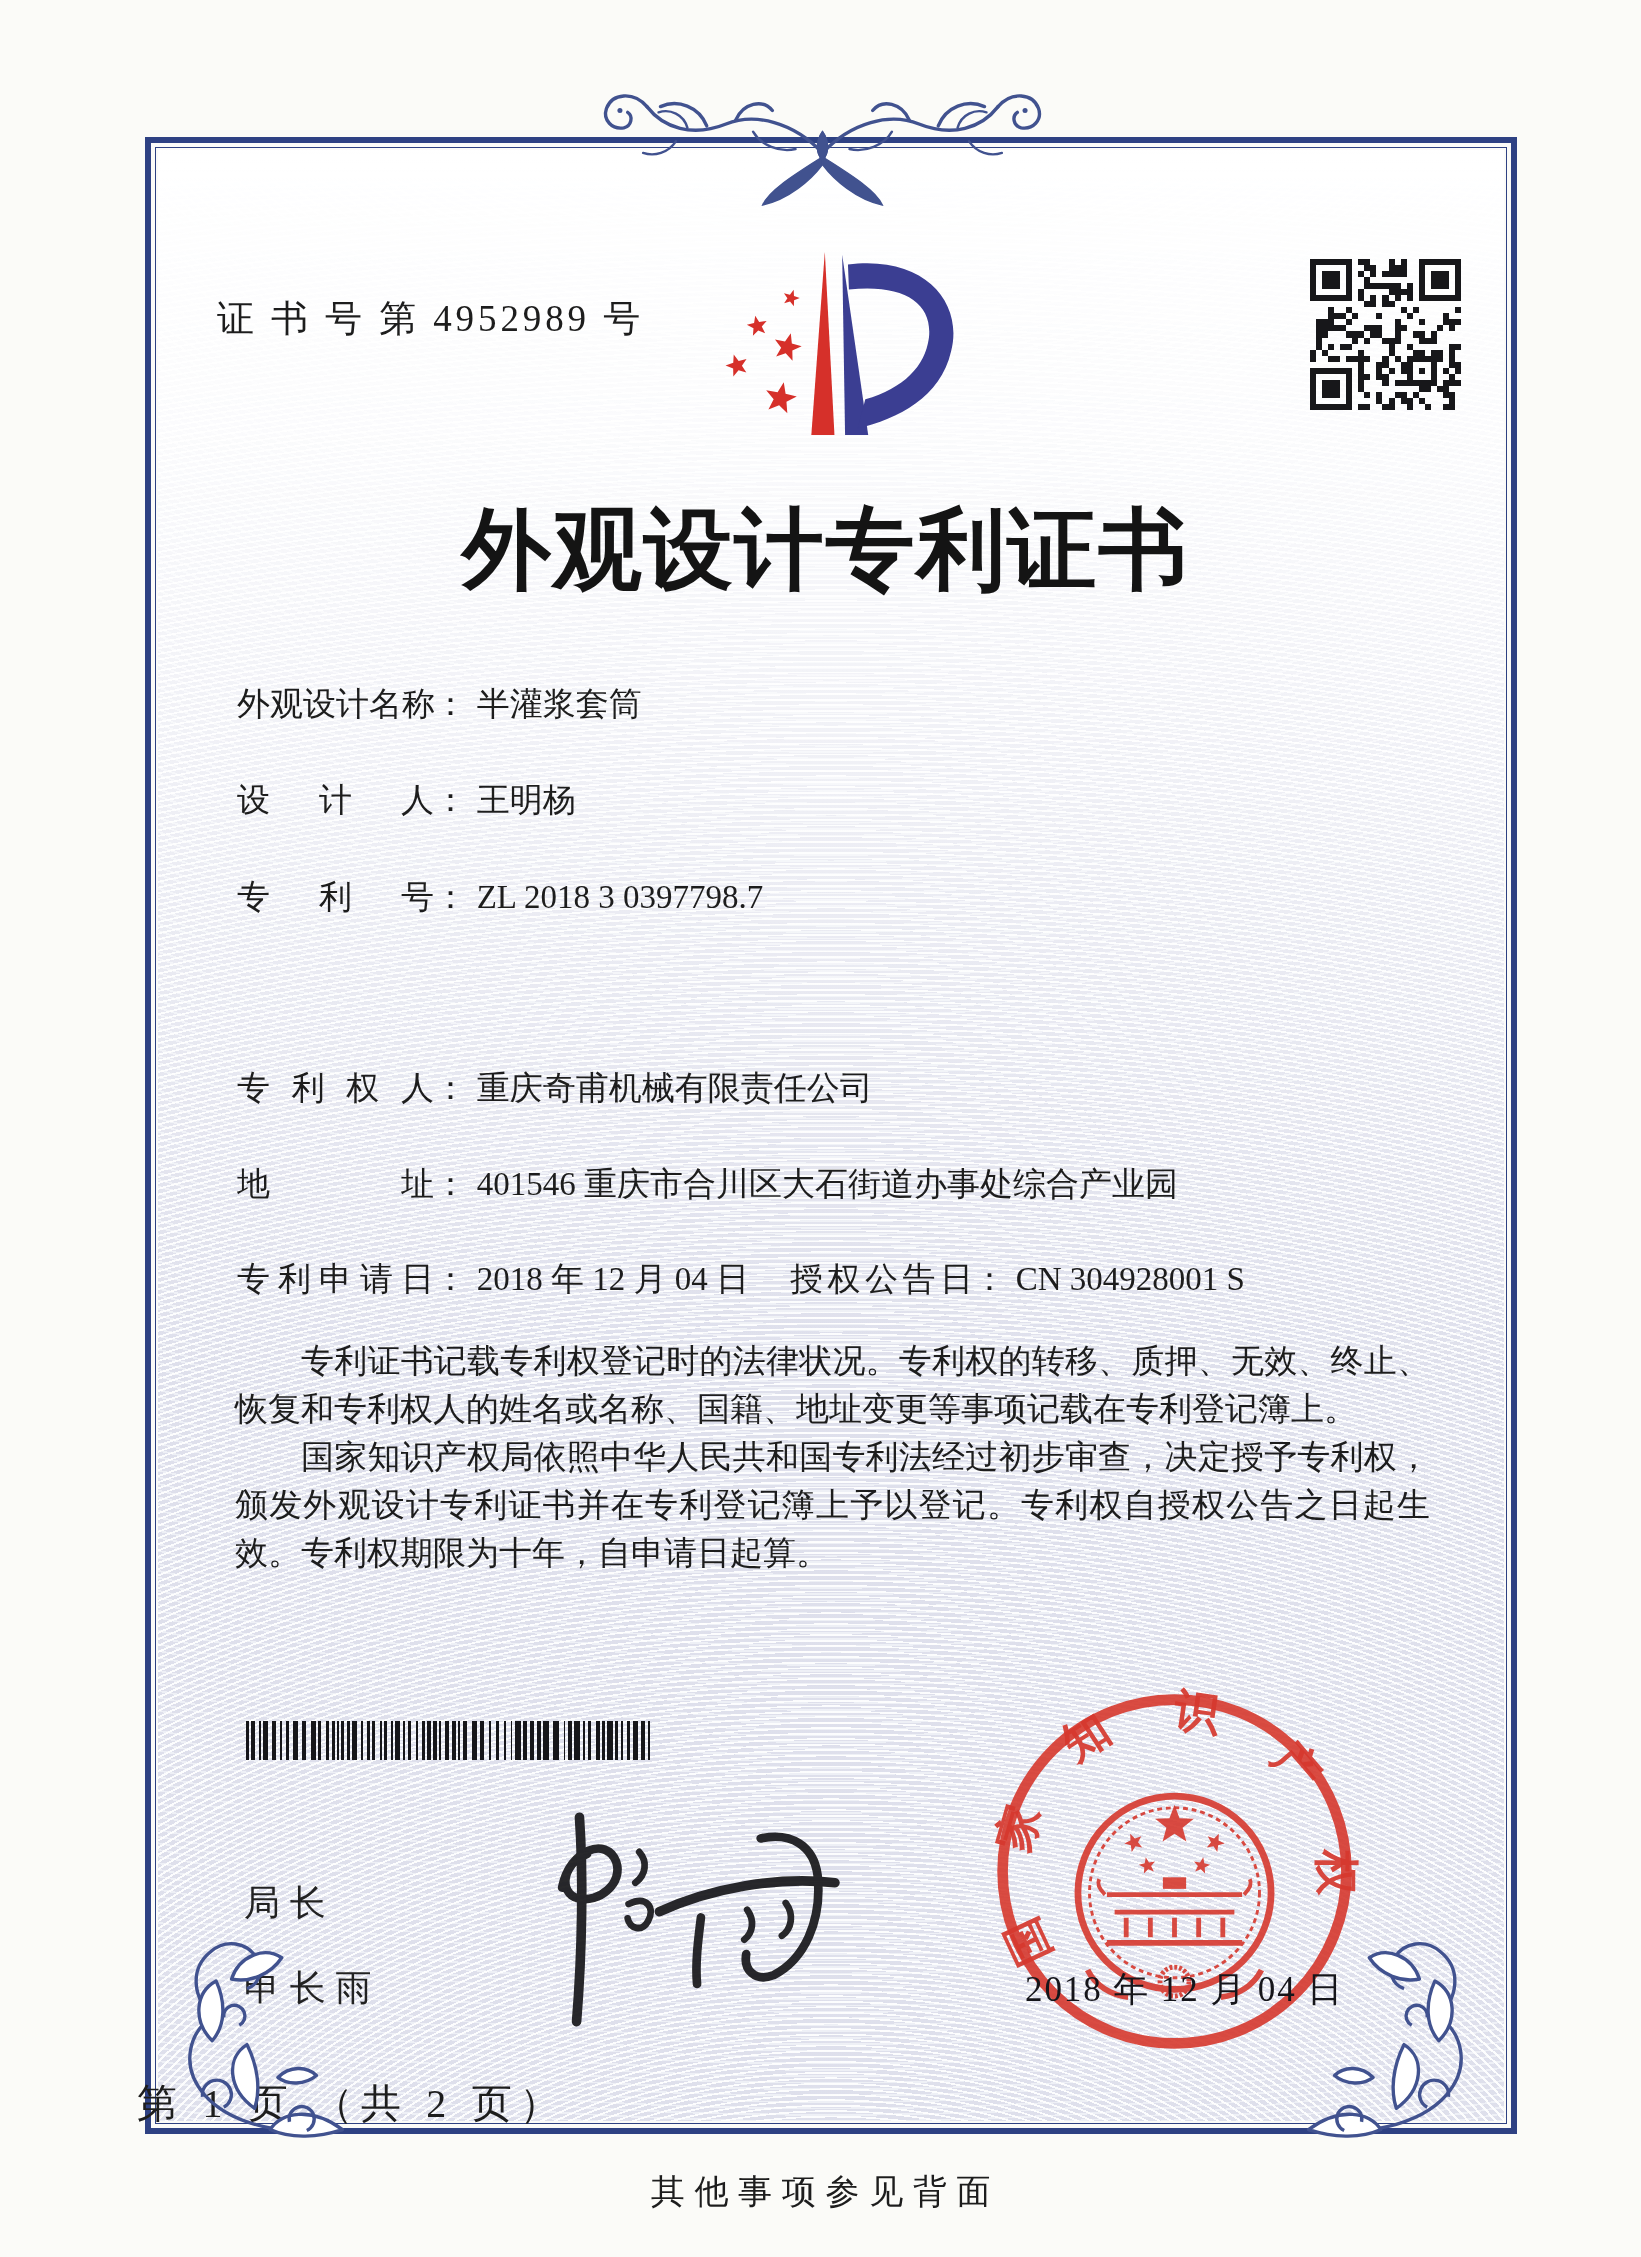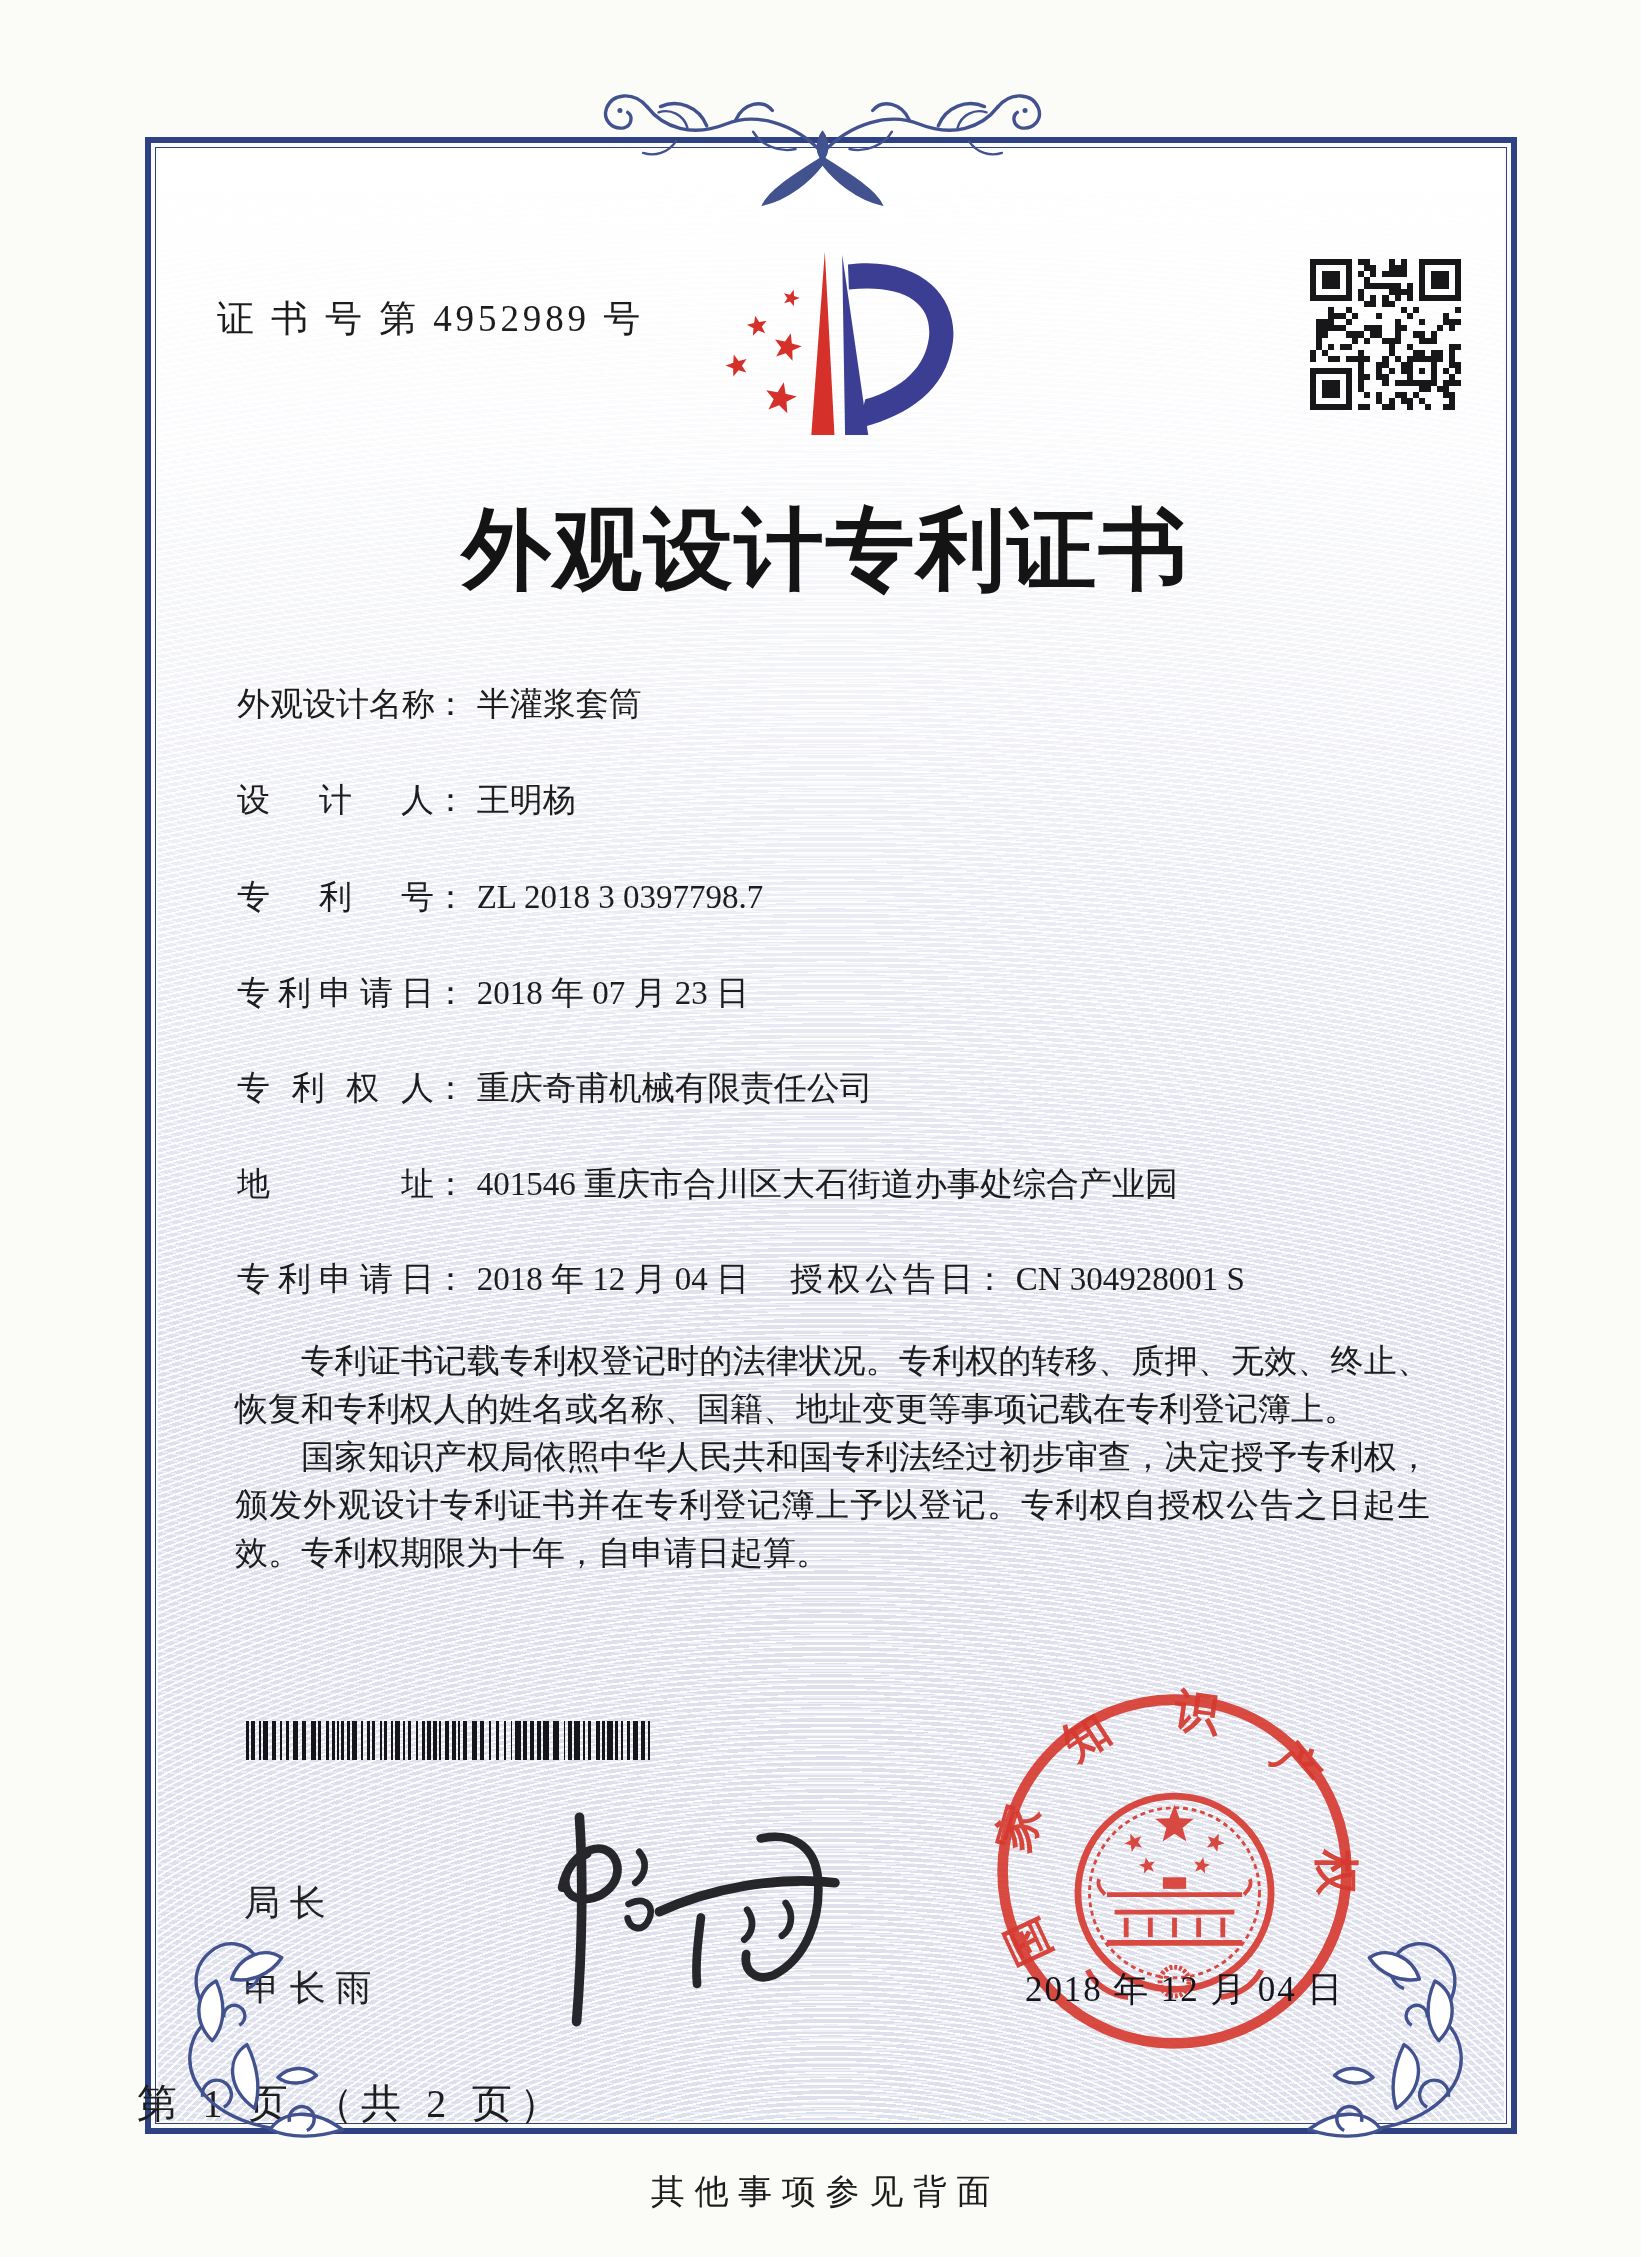--- a/index.html
+++ b/index.html
@@ -384,23 +384,20 @@
 
   <div class="row" style="top:682px">
     <span class="lbl">外观设计名称</span><span>：</span><span class="val">半灌浆套筒</span>
   </div>
   <div class="row" style="top:778px">
     <span class="lbl">设计人</span><span>：</span><span class="val">王明杨</span>
   </div>
   <div class="row" style="top:875px">
     <span class="lbl">专利号</span><span>：</span><span class="val">ZL 2018 3 0397798.7</span>
   </div>
-  <div class="row" style="top:971px">
-    <span class="lbl">专利申请日</span><span>：</span><span class="val">2018 年 07 月 23 日</span>
-  </div>
   <div class="row" style="top:1066px">
     <span class="lbl">专利权人</span><span>：</span><span class="val">重庆奇甫机械有限责任公司</span>
   </div>
   <div class="row" style="top:1162px">
     <span class="lbl">地址</span><span>：</span><span class="val">401546 重庆市合川区大石街道办事处综合产业园</span>
   </div>
   <div class="row" style="top:1257px">
     <span class="lbl">专利申请日</span><span>：</span><span class="val">2018 年 12 月 04 日</span><span class="lbl lbl2">授权公告日</span><span>：</span><span class="val">CN 304928001 S</span>
   </div>
 

